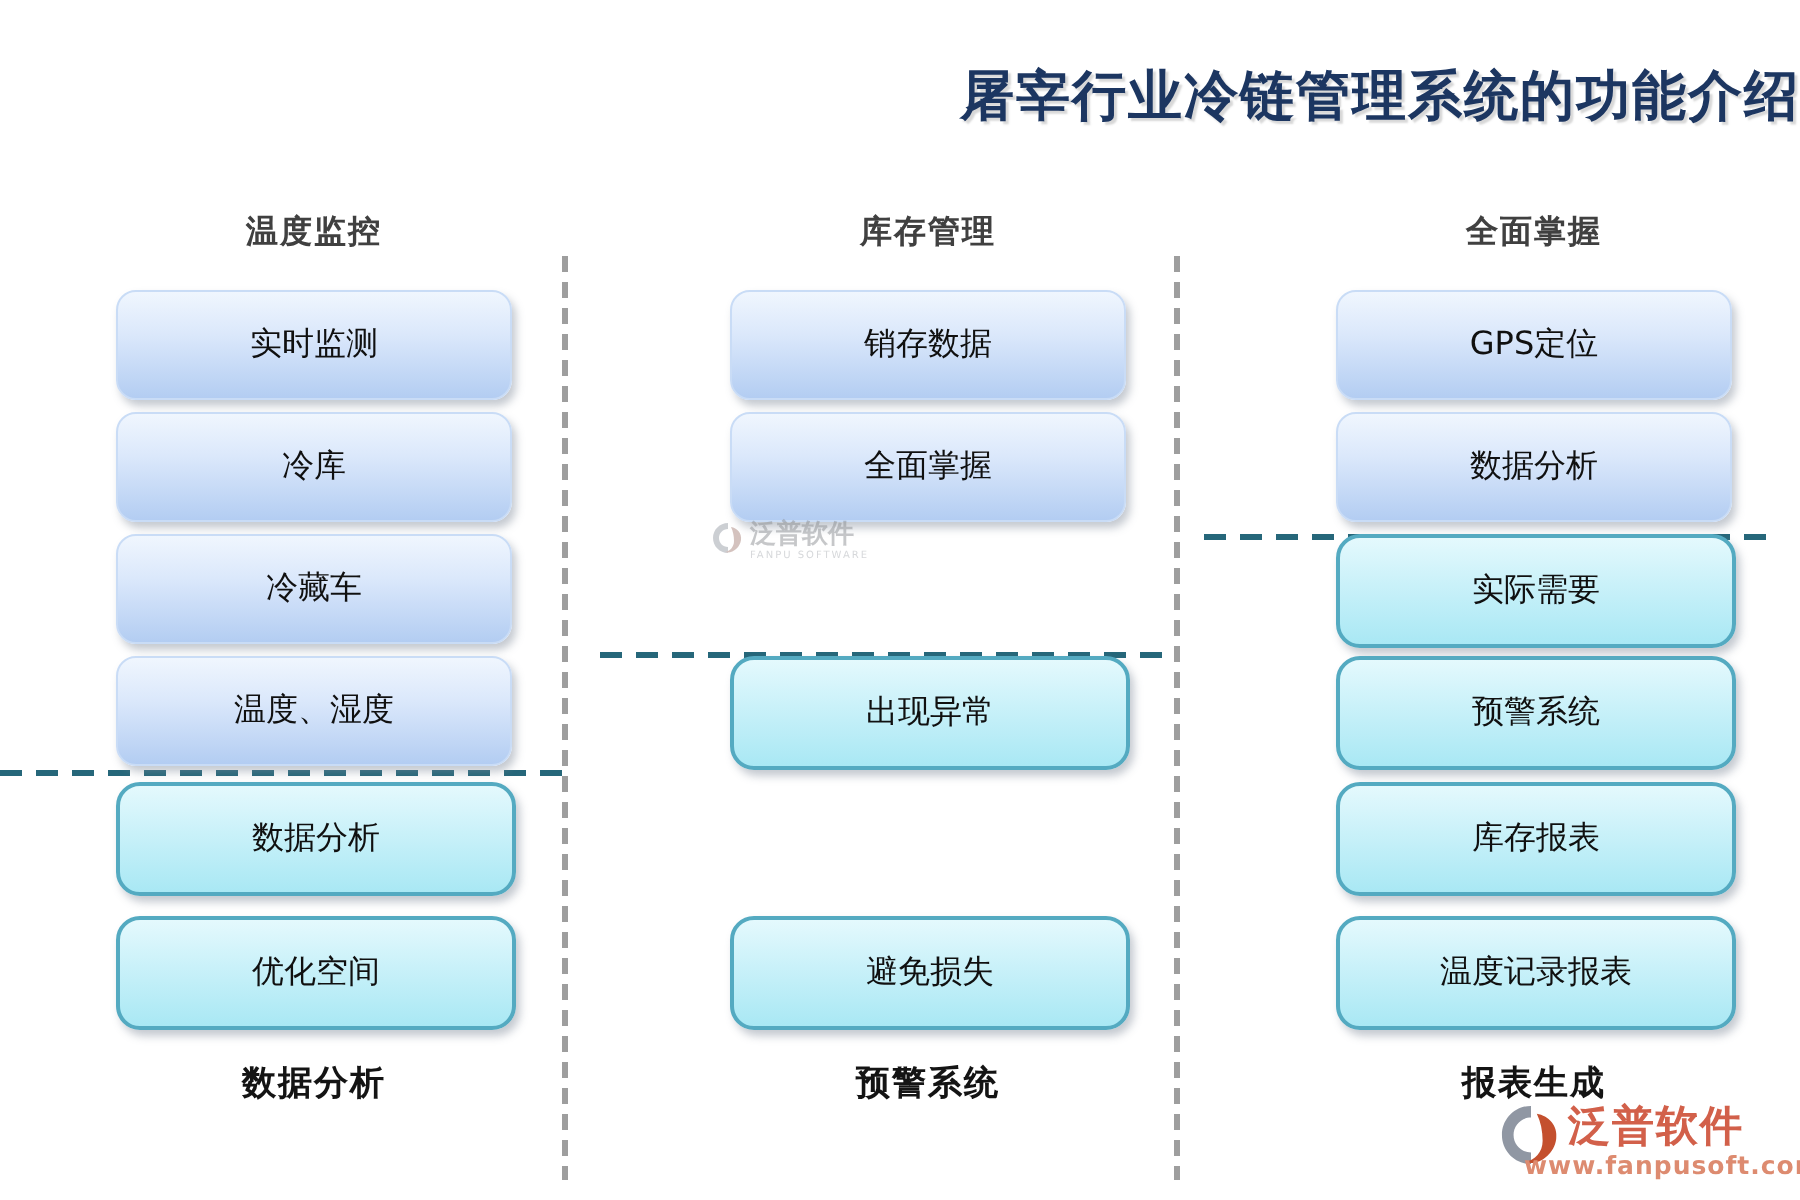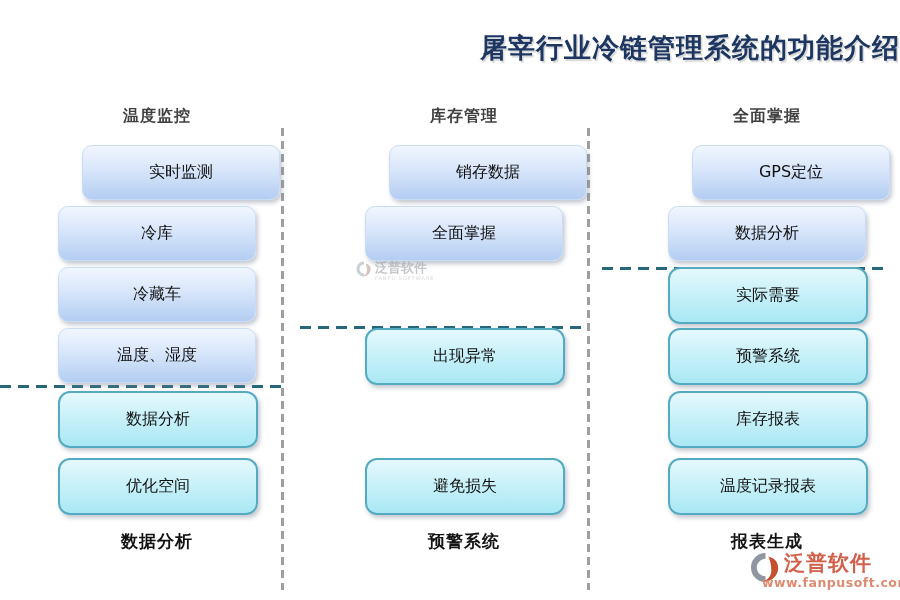--- a/index.html
+++ b/index.html
@@ -52,21 +52,21 @@
     box-shadow:2px 3px 4px rgba(125,135,150,.45);
   }
   .fbox.blue{
     border:1px solid #c9dcf6;border-radius:10px;
     background:linear-gradient(to bottom,#f0f6fe 0%,#dbe8fb 40%,#b3cdf2 100%);
   }
   .fbox.cyan{
     border:2px solid #54aac1;border-radius:12px;
     background:linear-gradient(to bottom,#e4f9fd 0%,#c9f1f9 45%,#a9e8f4 100%);
   }
-  .r0{top:145px;margin-left:24px;} .r1{top:206px;text-align:right;} .r2{top:267px;}
+  .r0{top:145px;} .r1{top:206px;text-align:right;} .r2{top:267px;}
   .r3{top:328px;} .r4{top:391px;} .r5{top:458px;}
 
   
   .watermark{
     position:absolute;left:356px;top:261px;display:flex;align-items:center;gap:3px;
     opacity:.5;filter:grayscale(15%);
   }
   .watermark .wm-texts{display:flex;flex-direction:column;line-height:1;}
   .wm-name{font-size:13px;font-weight:bold;color:#8d9196;}
   .wm-sub{font-size:5px;color:#aeb2b8;letter-spacing:1px;margin-top:2px;}

